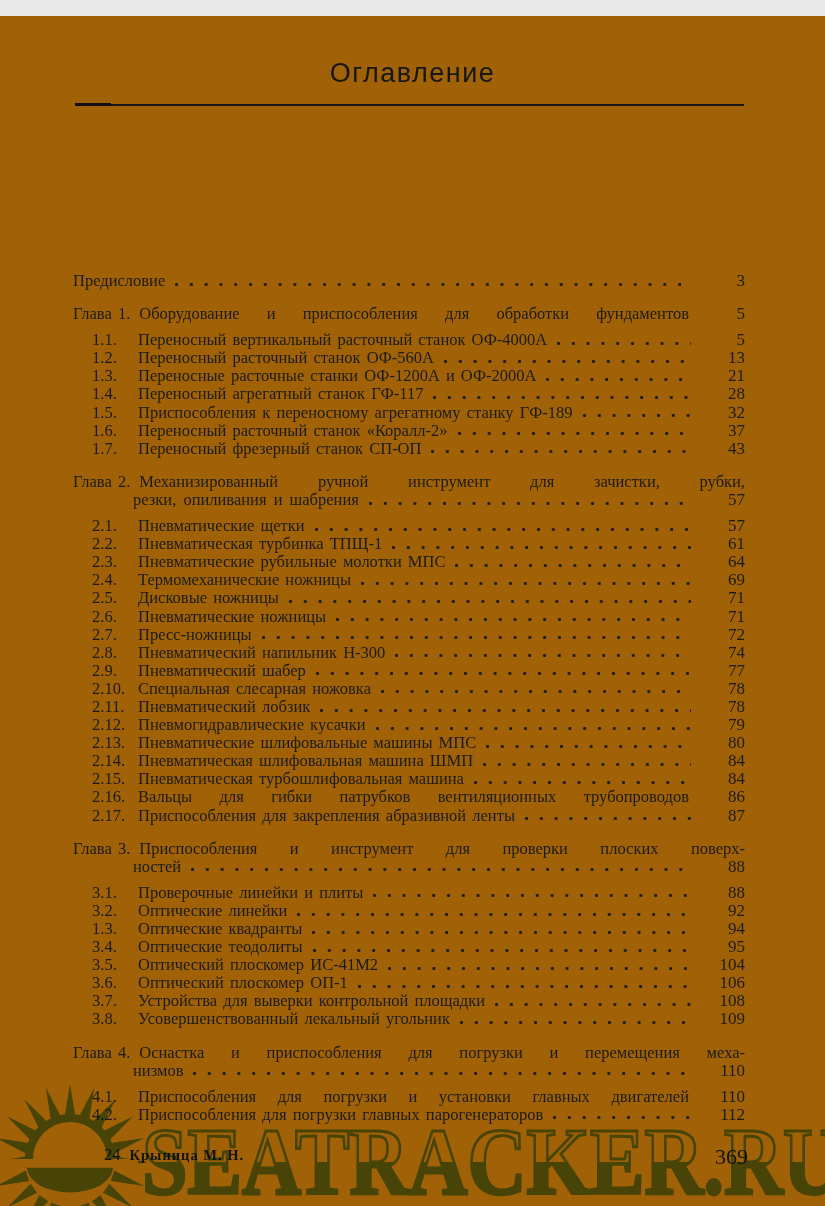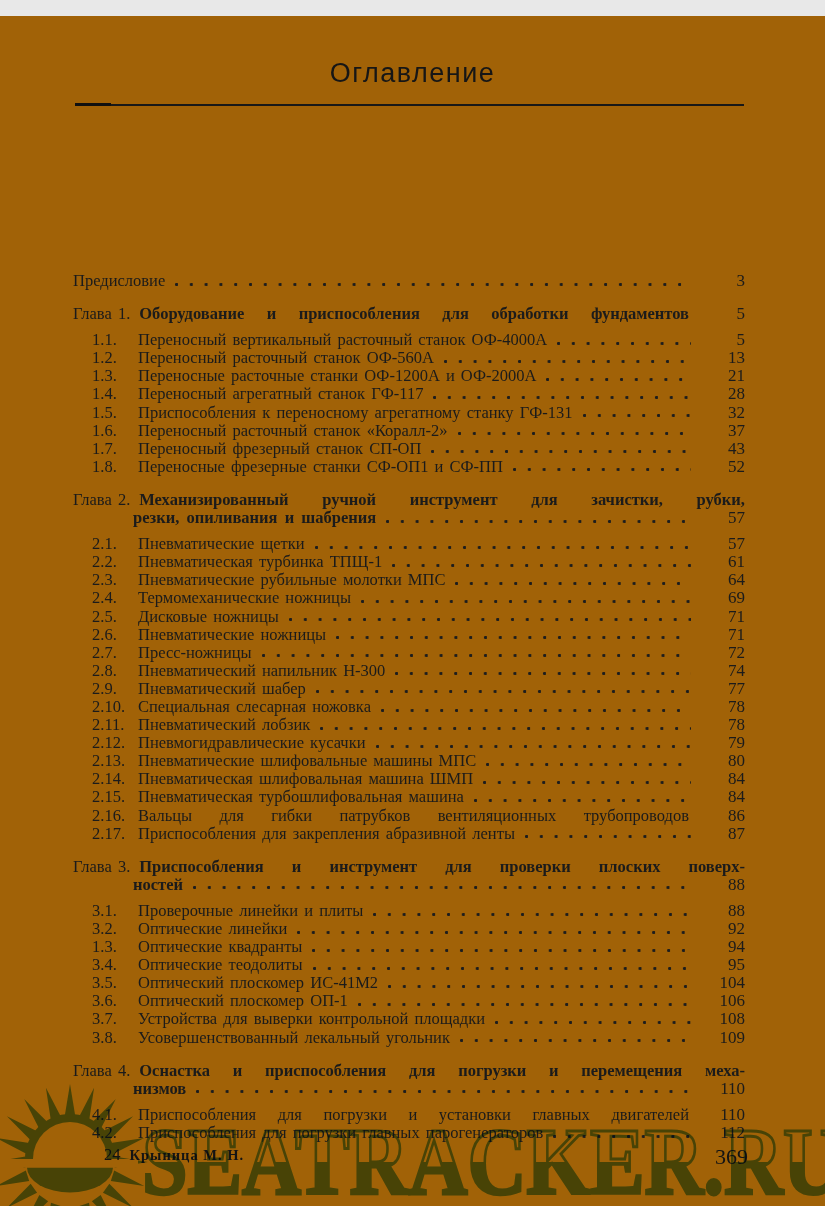--- a/index.html
+++ b/index.html
@@ -44,21 +44,21 @@
     align-items: flex-end;
     line-height: 18.1px;
     font-size: 16.5px;
     word-spacing: 2px;
   }
   .e-chapter { margin-top: 15px; margin-bottom: 8px; }
   .e-item .row { padding-left: 19px; }
   .e-item .num { flex: 0 0 46px; }
   .e-chapter .num { flex: 0 0 auto; margin-right: 9px; }
   .cont { padding-left: 60px; }
-  .t.b { font-weight: 700; word-spacing: 3px; }
+  .t.b { font-weight: 400; word-spacing: 3px; }
   .fill .t { flex: 1 1 auto; text-align: justify; text-align-last: justify; }
   .leader {
     flex: 1 1 auto;
     min-width: 12px;
     height: 5px;
     align-self: flex-end;
     margin: 0 12px 3.5px 9px;
     background-image: radial-gradient(circle at 2.5px 2.5px, #1d1d1d 1.35px, rgba(0,0,0,0) 1.6px);
     background-size: 14.8px 5px;
     background-repeat: repeat-x;
@@ -158,47 +158,39 @@
         <div class="row">
           <span class="num">1.4.</span>
           <span class="t">Переносный агрегатный станок ГФ-117</span>
           <span class="leader"></span>
           <span class="pg">28</span>
         </div>
       </div>
       <div class="entry e-item">
         <div class="row">
           <span class="num">1.5.</span>
-          <span class="t">Приспособления к переносному агрегатному станку ГФ-131</span>
+          <span class="t">Приспособления к переносному агрегатному станку ГФ-189</span>
           <span class="leader"></span>
           <span class="pg">32</span>
         </div>
       </div>
       <div class="entry e-item">
         <div class="row">
           <span class="num">1.6.</span>
           <span class="t">Переносный расточный станок «Коралл-2»</span>
           <span class="leader"></span>
           <span class="pg">37</span>
         </div>
       </div>
       <div class="entry e-item">
         <div class="row">
           <span class="num">1.7.</span>
           <span class="t">Переносный фрезерный станок СП-ОП</span>
           <span class="leader"></span>
           <span class="pg">43</span>
-        </div>
-      </div>
-      <div class="entry e-item">
-        <div class="row">
-          <span class="num">1.8.</span>
-          <span class="t">Переносные фрезерные станки СФ-ОП1 и СФ-ПП</span>
-          <span class="leader"></span>
-          <span class="pg">52</span>
         </div>
       </div>
       <div class="entry e-chapter">
         <div class="row fill">
           <span class="num">Глава 2.</span>
           <span class="t b">Механизированный ручной инструмент для зачистки, рубки,</span>
         </div>
         <div class="row cont">
           <span class="t b">резки, опиливания и шабрения</span>
           <span class="leader"></span>

